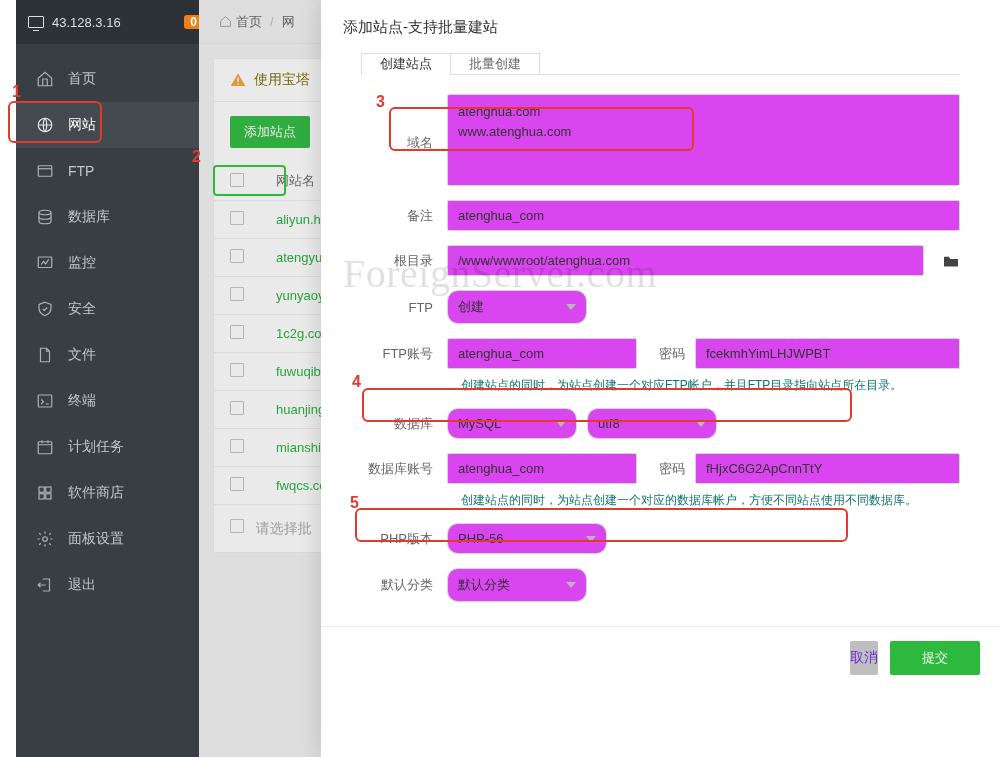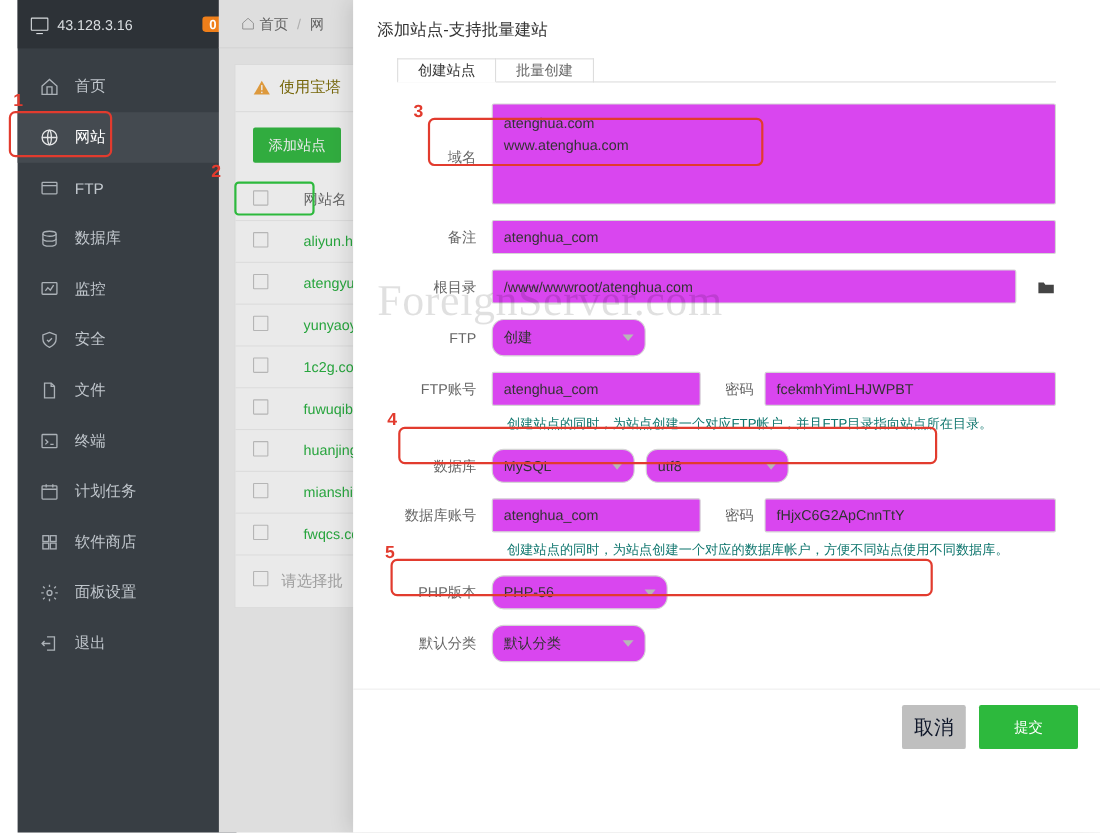--- a/index.html
+++ b/index.html
@@ -54,21 +54,21 @@
 .ta { width:100%; height:92px; resize:none; font-family:inherit; line-height:1.5; }
 .txtin { }
 .sel { display:flex; align-items:center; justify-content:space-between; min-width:130px; cursor:pointer;border-radius:11px; }
 .sel .chev { border-left:5px solid transparent; border-right:5px solid transparent; border-top:6px solid #b7b7b7; width:0; height:0; }
 .hint { margin-left:100px; color:#0f766e; font-size:12px; margin-top:-6px; margin-bottom:14px; }
 .folderic { width:18px; height:14px; margin-left:8px; }
 
 .pwlab { width:38px; text-align:right; font-size:13px; color:#666; }
 
 .modal-foot { border-top:1px solid #eee; padding:14px 20px; display:flex; justify-content:flex-end; gap:12px; }
-.btn-gray { background:#bfbfbf; color:#0f172a; border:none; padding:8px 11px; border-radius:2px; cursor:pointer; font-size:18px; }
+.btn-gray { background:#bfbfbf; color:#6d28d9; border:none; padding:8px 0; border-radius:2px; cursor:pointer; font-size:14px; }
 
 
 .anno { position:absolute; border:2.5px solid #e23b2e; border-radius:6px; pointer-events:none; }
 .anno-green { position:absolute; border:2.5px solid #2db93d; border-radius:4px; pointer-events:none; }
 .anno-num { position:absolute; color:#e23b2e; font-weight:bold; font-size:16px; pointer-events:none; }
 
 
 .wm { position:absolute; left:50%; top:36%; transform:translate(-50%,-50%); font-size:40px; color:rgba(0,0,0,0.12); font-family:Georgia, serif; letter-spacing:.5px; pointer-events:none; white-space:nowrap; }
 
 

